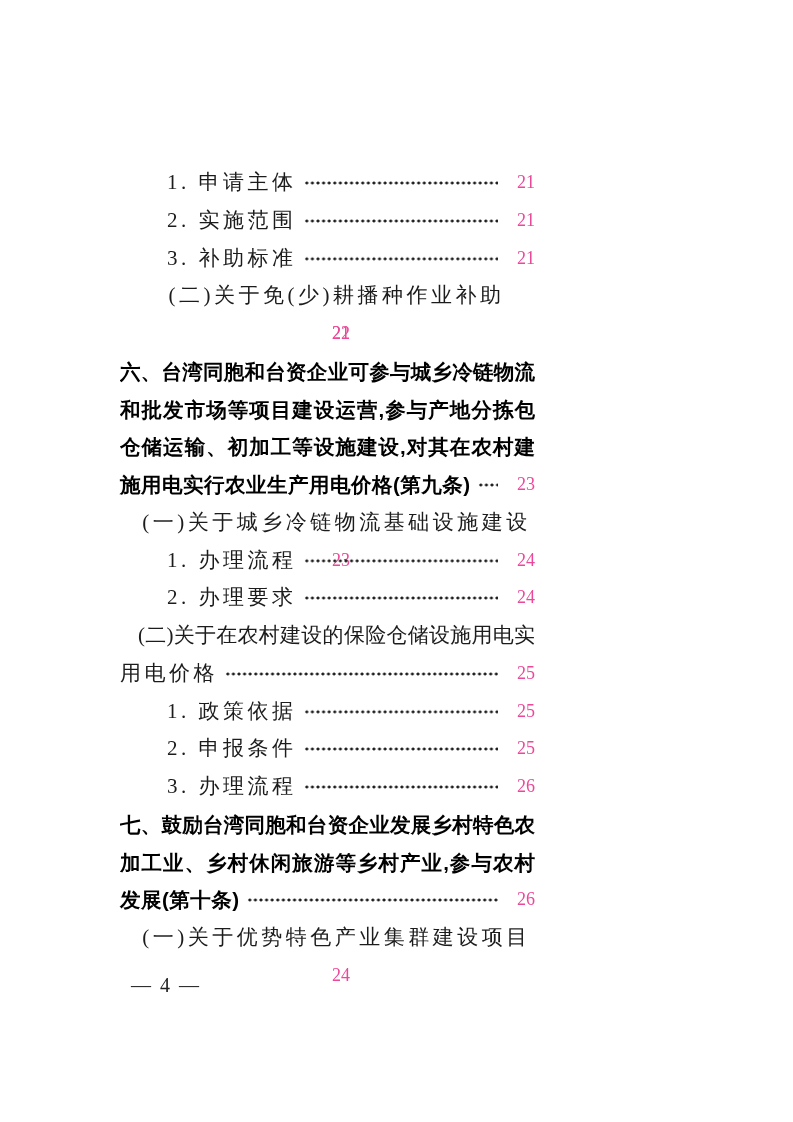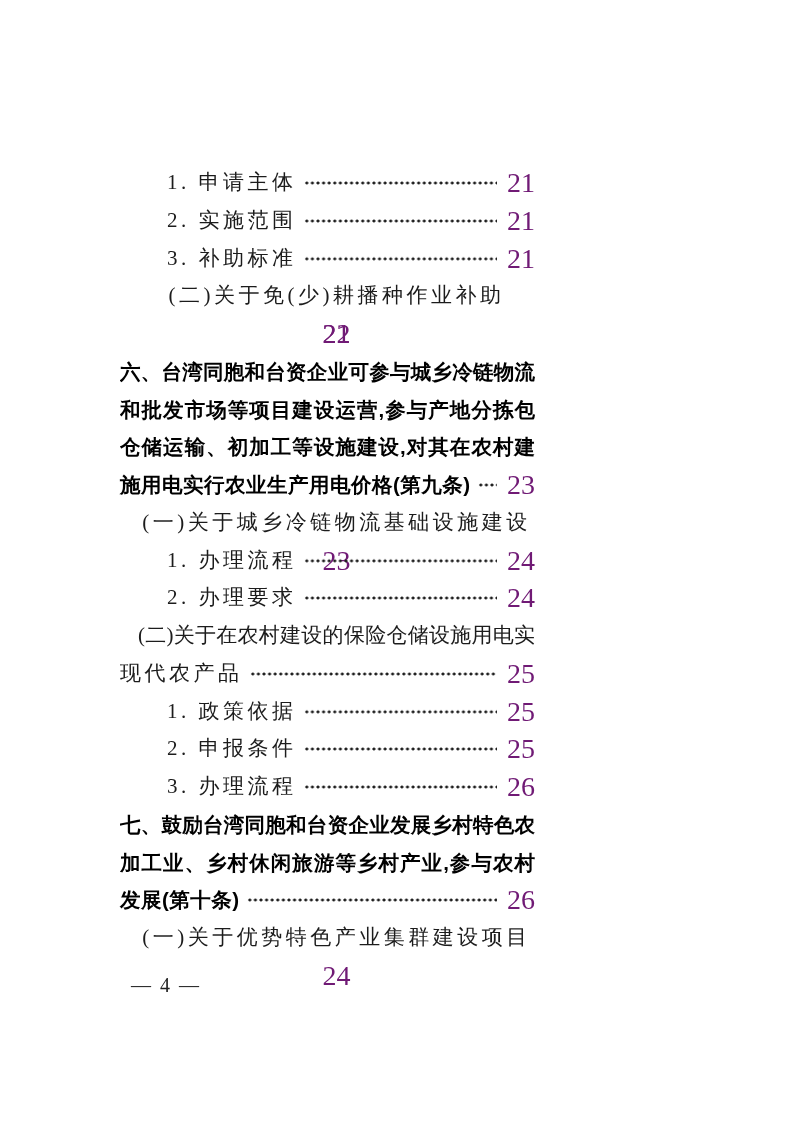--- a/index.html
+++ b/index.html
@@ -66,25 +66,25 @@
     margin: 0 10px 0 7px;
     background-image: radial-gradient(circle, #1e1e1e 1.25px, transparent 1.75px);
     background-size: 5.6px 37.75px;
     background-position: left center;
     background-repeat: repeat-x;
   }
 
   .pg {
     font-family: "Liberation Serif", serif;
     font-weight: 400;
-    font-size: 28px;
+    font-size: 18px;
     letter-spacing: 0;
     min-width: 27px;
     text-align: right;
-    color: #701a75;
+    color: #ec4899;
     white-space: nowrap;
   }
 
   .footer {
     position: absolute;
     left: 131px;
     top: 971px;
     font-family: "Liberation Serif", serif;
     font-size: 20px;
     letter-spacing: 2px;
@@ -161,21 +161,21 @@
       <span class="t">2. 办理要求</span>
       <span class="leader"></span>
       <span class="pg">24</span>
     </div>
 
     <div class="full k ind1">
       <span class="t">(二)关于在农村建设的保险仓储设施用电实行农业生产</span>
     </div>
 
     <div class="r k">
-      <span class="t">现代农产品</span>
+      <span class="t">用电价格</span>
       <span class="leader"></span>
       <span class="pg">25</span>
     </div>
 
     <div class="r k ind2">
       <span class="t">1. 政策依据</span>
       <span class="leader"></span>
       <span class="pg">25</span>
     </div>
 

